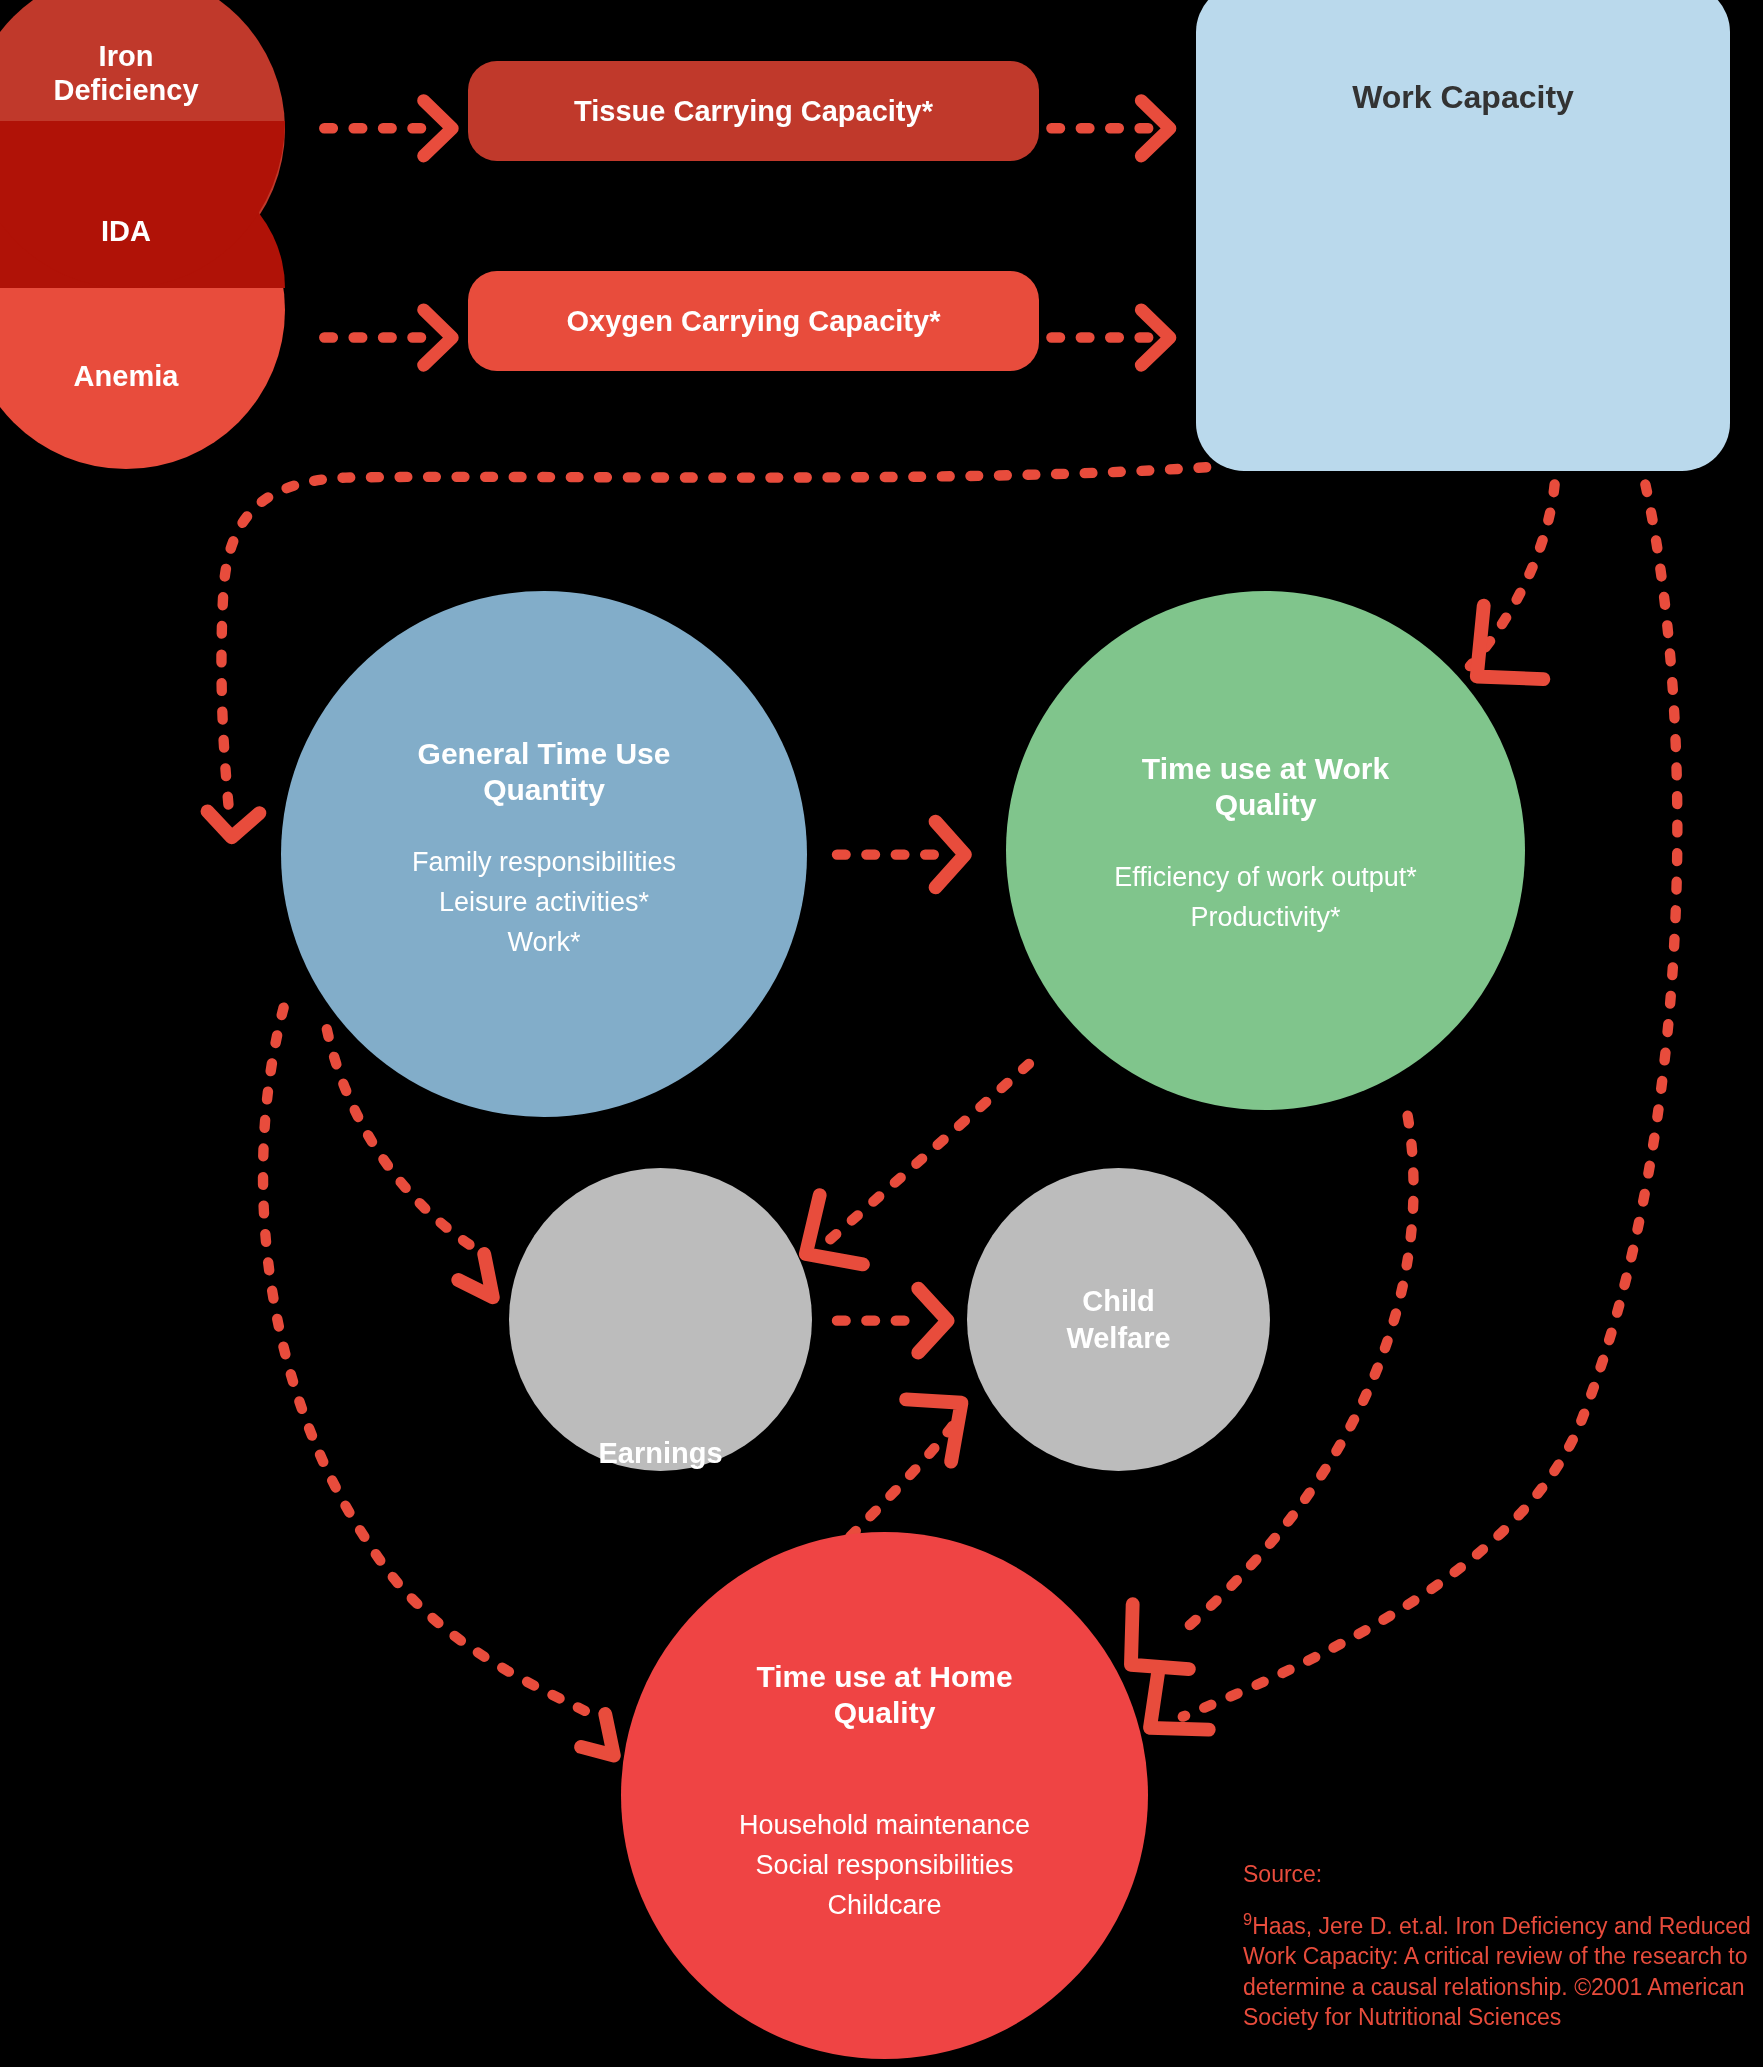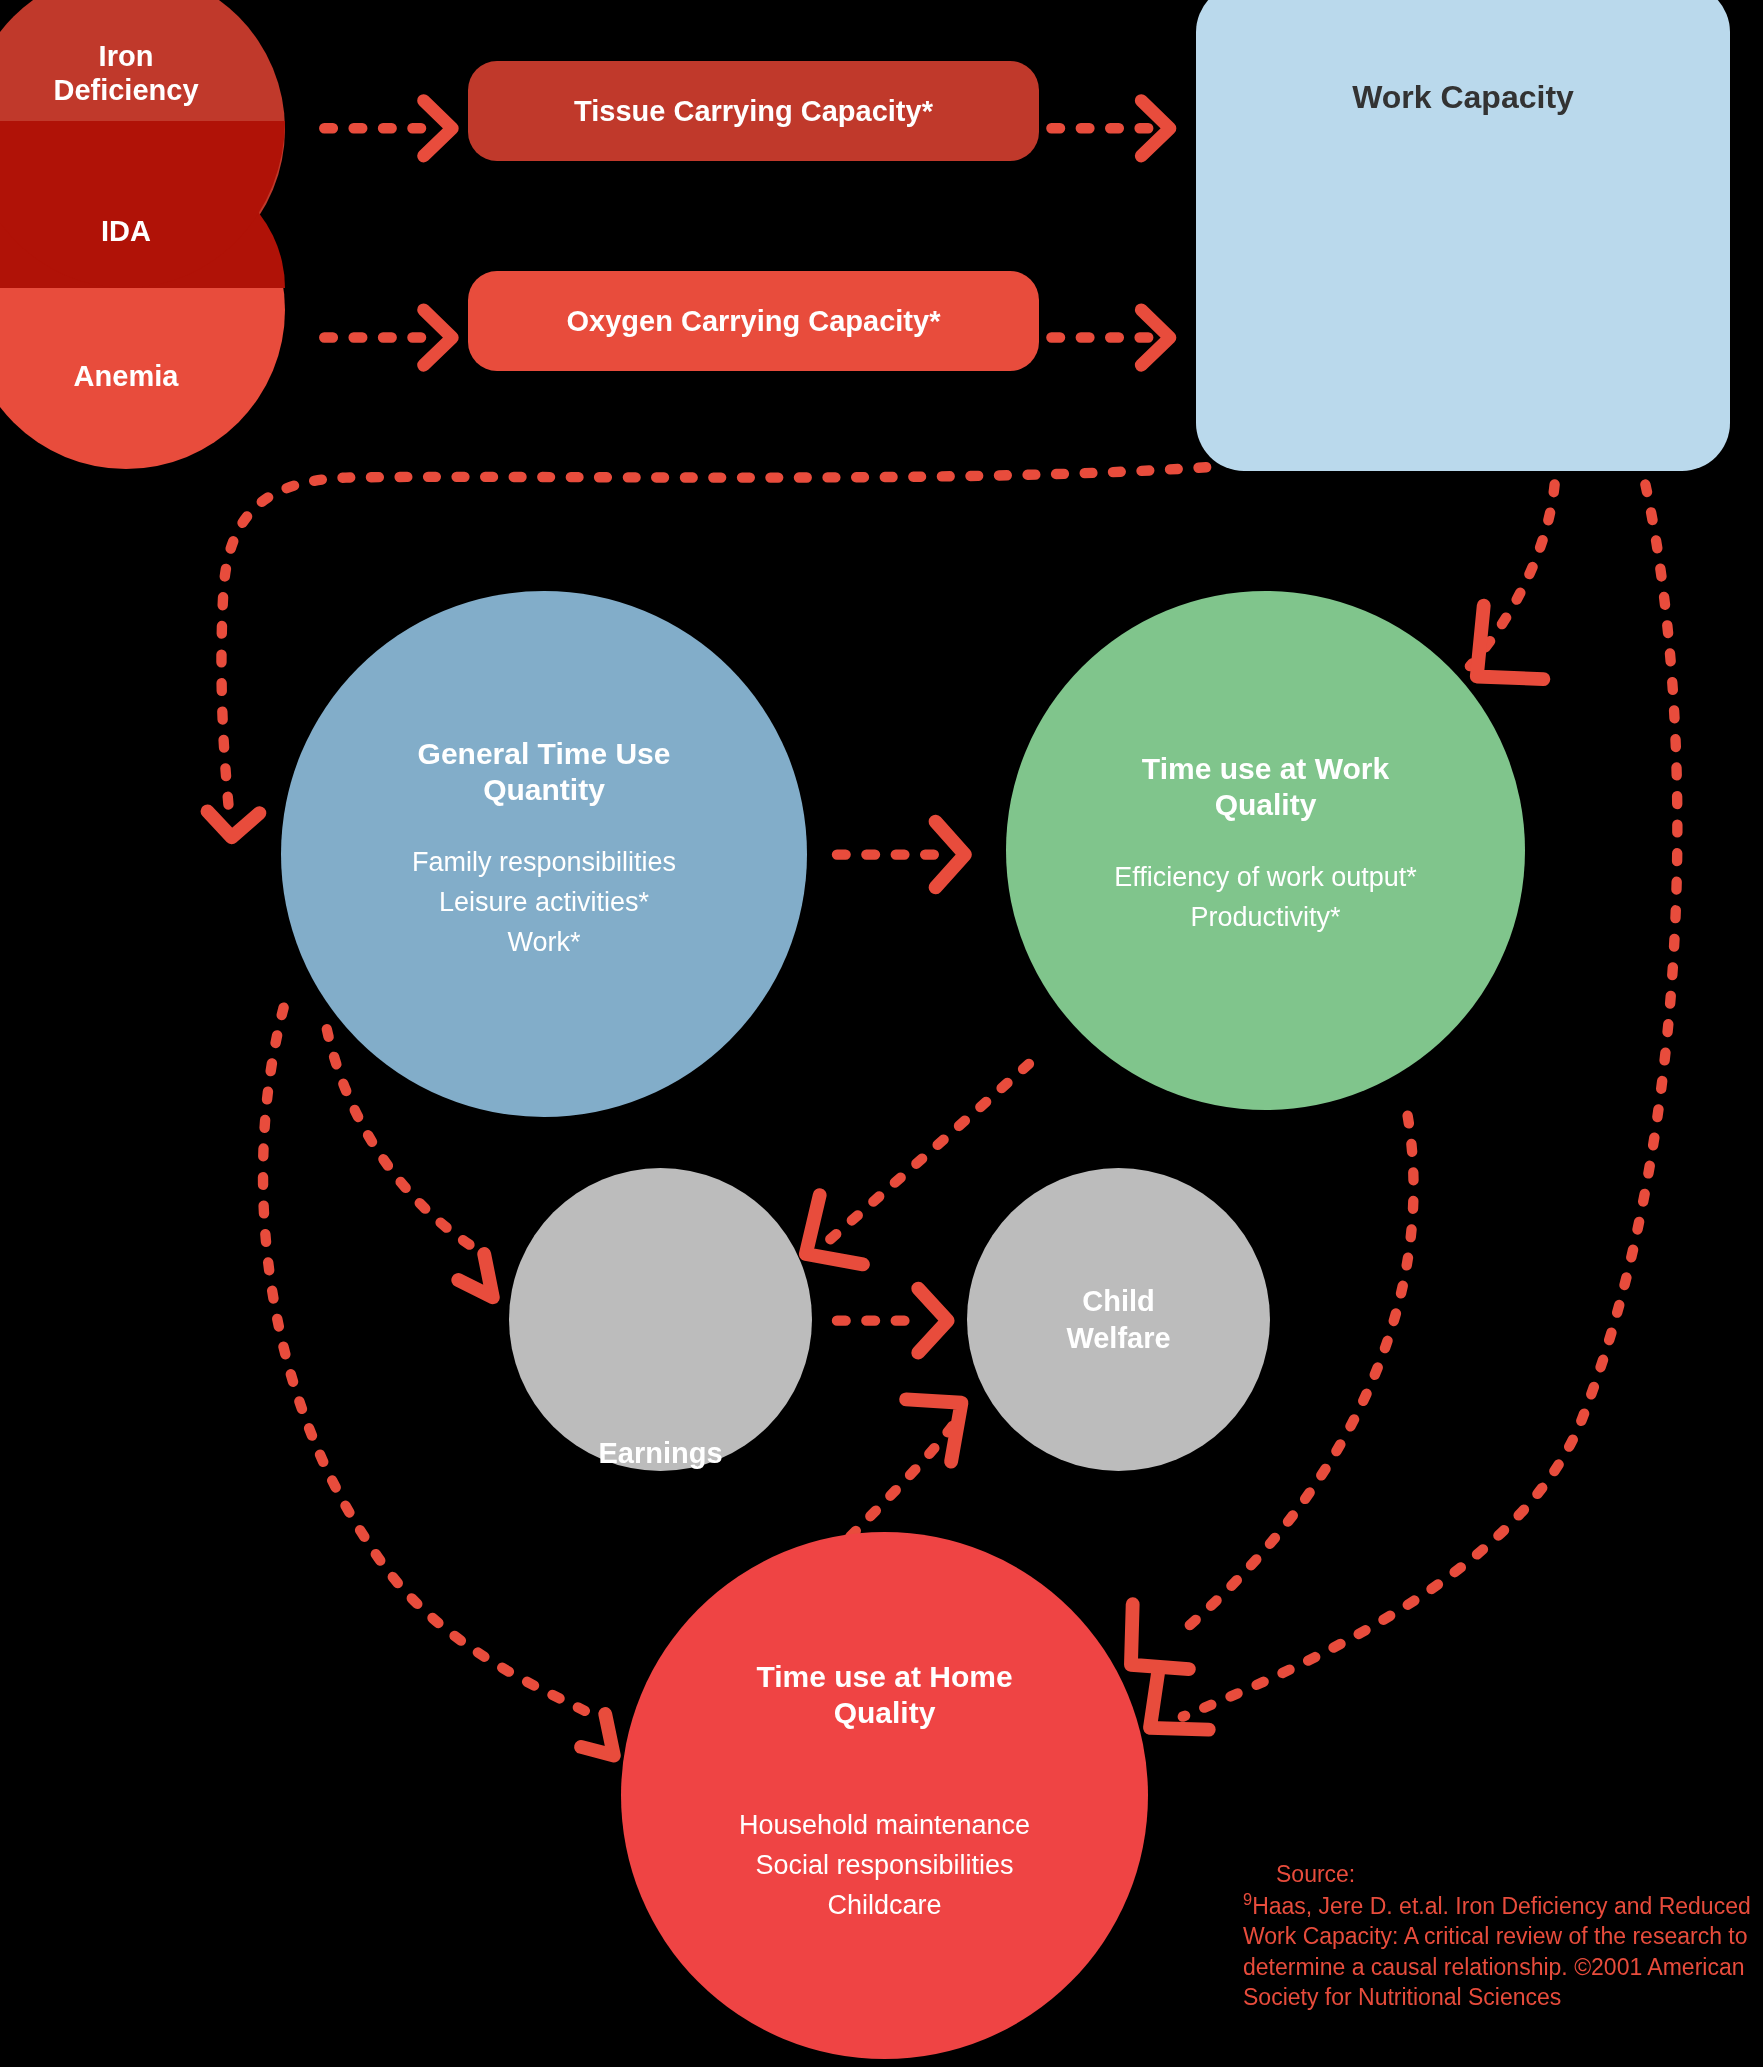--- a/index.html
+++ b/index.html
@@ -66,22 +66,22 @@
   #earnings-node { left:509px; top:1168px; width:303px; height:303px; background:#BCBCBC;justify-content:flex-end; }
   #earnings-node .n-title { font-size:29px; }
   #child-welfare-node { left:967px; top:1168px; width:303px; height:303px; background:#BCBCBC; }
   #child-welfare-node .n-title { font-size:29px; line-height:1.25; }
   #time-use-home-node { left:621px; top:1532px; width:527px; height:527px; background:#ef4444;gap:40px; }
   #time-use-home-node .n-title { margin-top:-5.2px; }
 
   
   #source-block { position:absolute; left:1243px; top:1859px; width:519px;
                   color:#E84C3C; font-size:23px; line-height:1.32; }
-  #source-label { display:block;margin-left:33px; }
-  #source-citation { display:block; }
+  #source-label { display:block; }
+  #source-citation { display:block;margin-top:20px; }
   sup { font-size:16.4px; vertical-align:super; }
 </style>
 </head>
 <body>
 
 <div id="stage">
 
   <svg class="edges" viewBox="0 0 2039 2391">
     <defs></defs>
     <g fill="none" stroke="#E84C3C" stroke-width="12" stroke-linecap="round">

